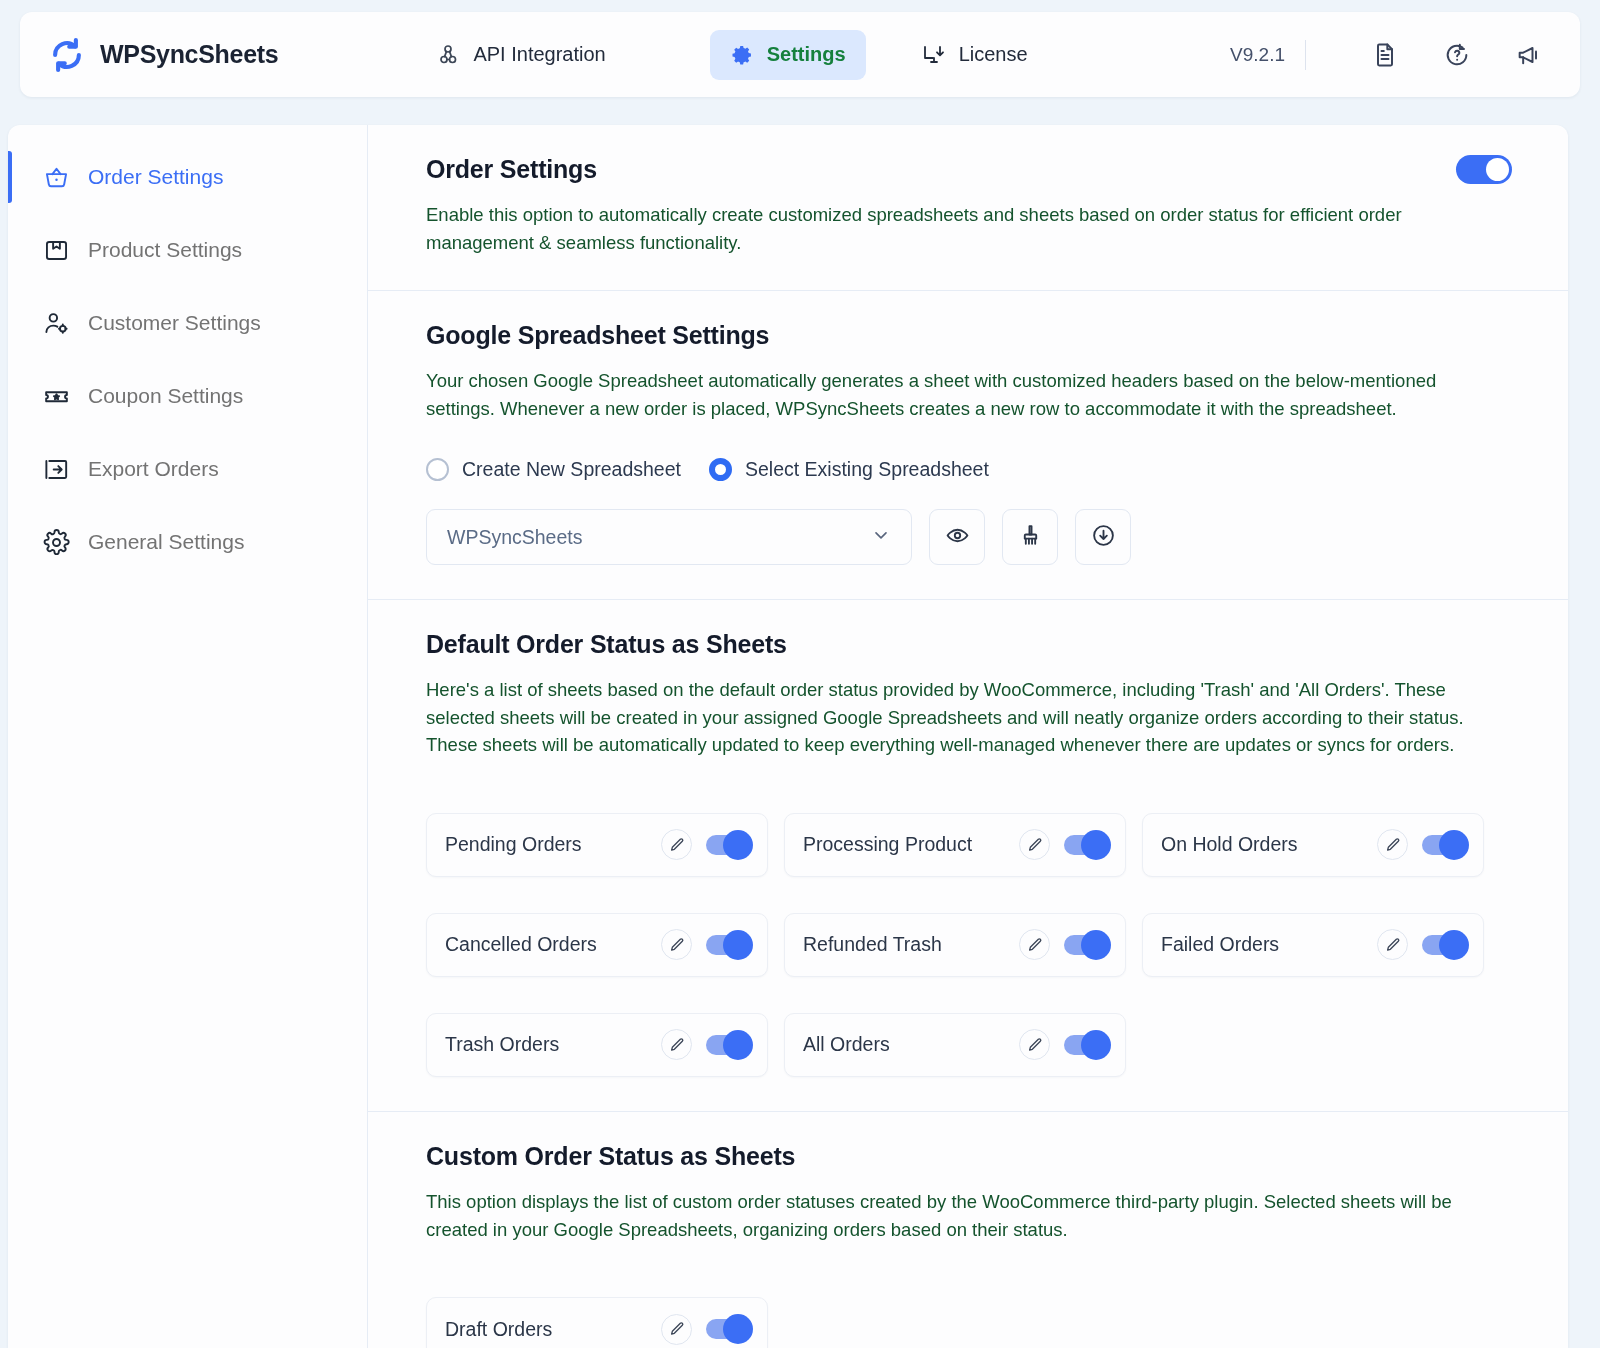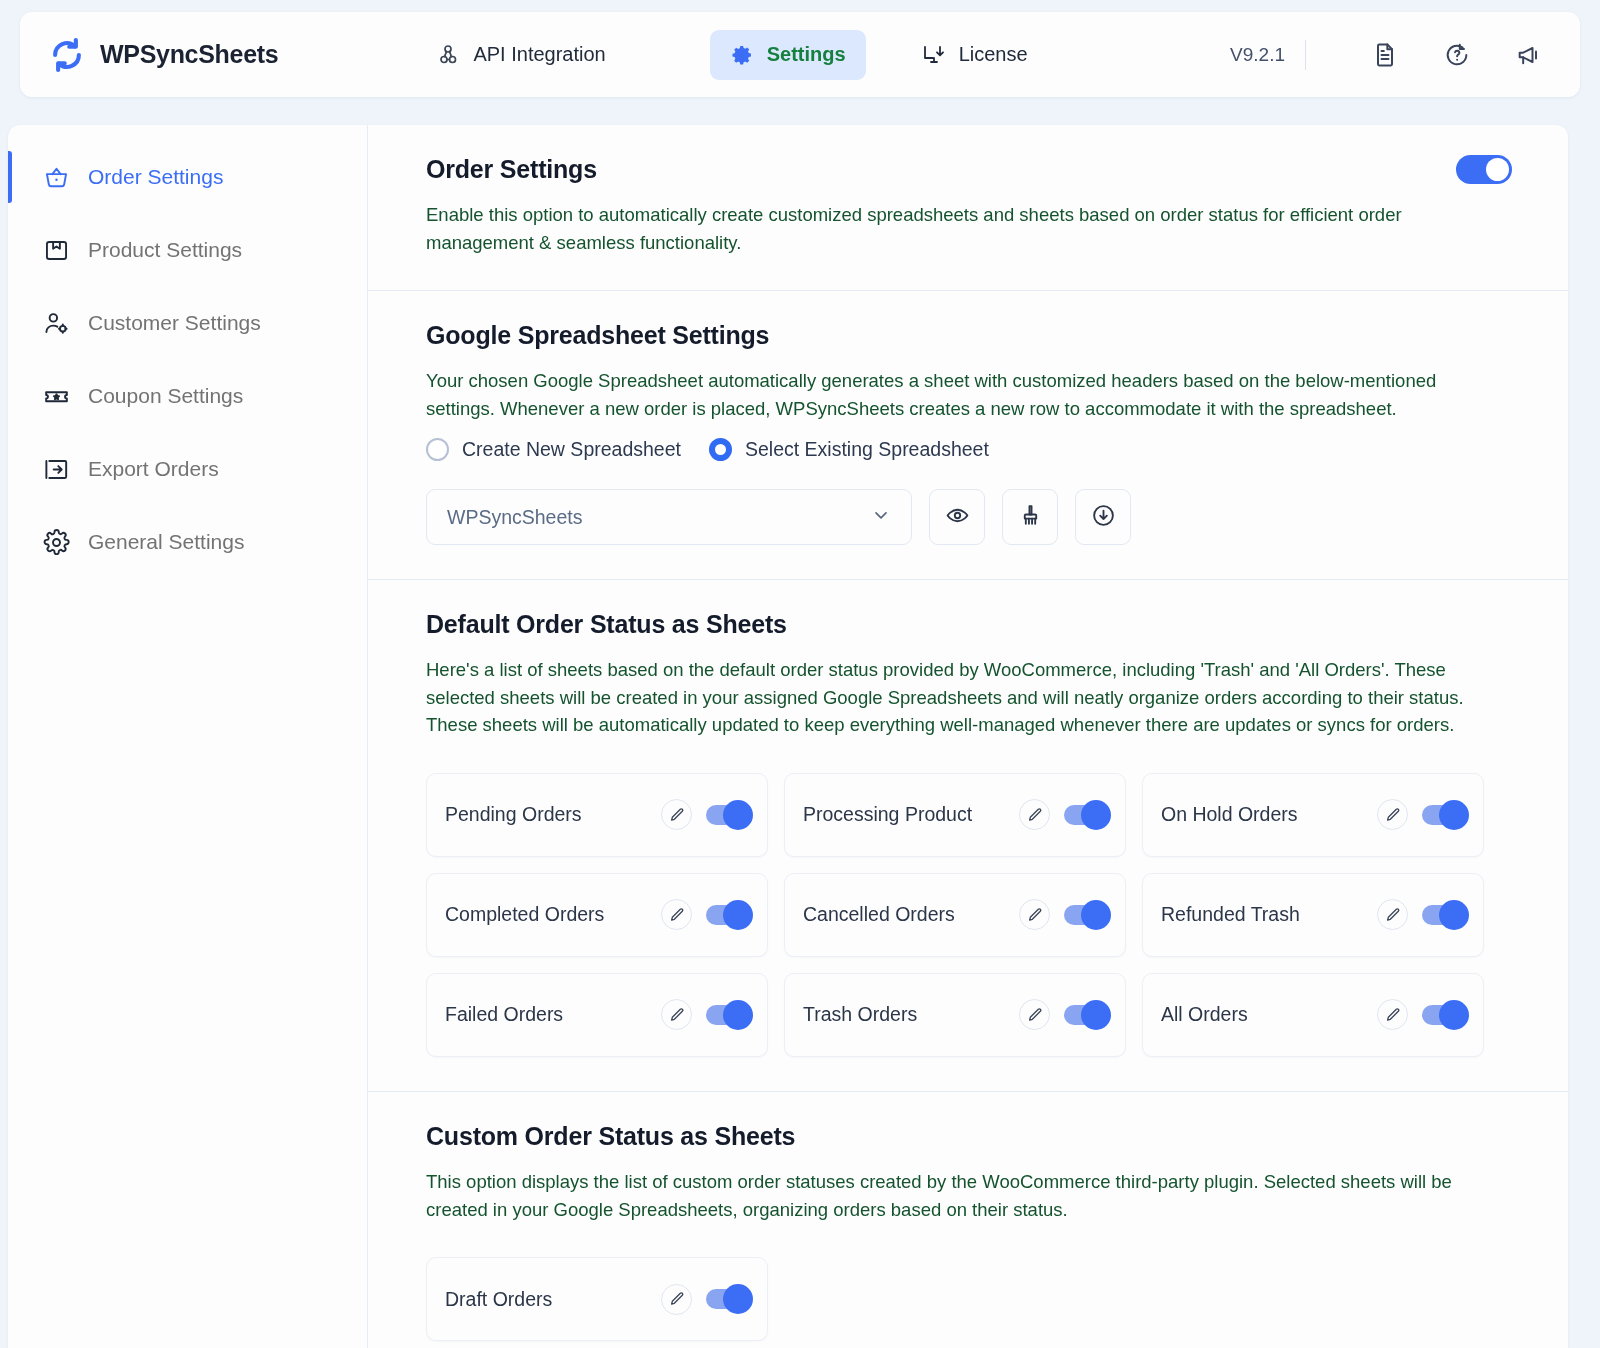--- a/index.html
+++ b/index.html
@@ -102,21 +102,21 @@
   .master-toggle {
     margin-left: auto; width: 56px; height: 29px; border-radius: 15px;
     background: #3b6ef5; position: relative; cursor: pointer; flex: 0 0 auto;
   }
   .master-toggle .knob {
     position: absolute; right: 3px; top: 3px;
     width: 23px; height: 23px; border-radius: 50%; background: #fff;
   }
 
   
-  .radio-row { display: flex; align-items: flex-start; gap: 28px; margin-top: 16px; }
+  .radio-row { display: flex; align-items: flex-start; gap: 28px; margin-top: 36px; }
   .radio-opt { display: flex; align-items: center; gap: 13px; cursor: pointer; }
   .radio-mark {
     width: 23px; height: 23px; border-radius: 50%;
     border: 2px solid #b5c0d2; background: #fff; flex: 0 0 auto;
   }
   .radio-opt.checked .radio-mark {
     border: 6px solid #2f6bf3; background: #fff;
   }
   .radio-label { font-size: 19.5px; color: #2c394f; }
 
@@ -132,23 +132,23 @@
   .sq-btn {
     width: 56px; height: 56px; border: 1px solid #e2e8f2; border-radius: 9px;
     background: #fdfdfe; display: flex; align-items: center; justify-content: center;
     cursor: pointer;
   }
 
   
   .grid { display: grid; grid-template-columns: repeat(3, 342px); gap: 16px; margin-top: 34px; }
   .grid.single { grid-template-columns: 342px; }
   .stat-card {
-    height: 84px; border: 1px solid #eceff5; border-radius: 10px; background: #fdfdfe;
+    height: 64px; border: 1px solid #eceff5; border-radius: 10px; background: #fdfdfe;
     box-shadow: 0 1px 2px rgba(30,50,90,.035);
-    display: flex; align-items: center; padding: 0 17px 0 18px;
+    display: flex; align-items: center; padding: 0 17px 0 18px; margin-top: 20px;
   }
   .stat-label { font-size: 19.5px; color: #2b3648; }
   .edit-btn {
     margin-left: auto; width: 31px; height: 31px; border-radius: 50%;
     border: 1px solid #e0e6f0; background: #fdfdfe;
     display: flex; align-items: center; justify-content: center; cursor: pointer;
     flex: 0 0 auto;
   }
   .mini-toggle {
     width: 44px; height: 20px; border-radius: 12px; background: #89a5f2;
@@ -413,31 +413,20 @@
           <span class="edit-btn">
             <svg width="16" height="16" viewBox="0 0 24 24" fill="none" stroke="#3c4658" stroke-width="2" stroke-linecap="round" stroke-linejoin="round">
               <path d="M17 3.5a2.1 2.1 0 0 1 3 3L8 18.5l-4 1 1-4 12-12Z"></path>
             </svg>
           </span>
           <span class="mini-toggle">
               <span class="knob"></span>
             </span>
         </div>
 
-        <div class="stat-card">
-          <span class="stat-label">Completed Orders</span>
-          <span class="edit-btn">
-            <svg width="16" height="16" viewBox="0 0 24 24" fill="none" stroke="#3c4658" stroke-width="2" stroke-linecap="round" stroke-linejoin="round">
-              <path d="M17 3.5a2.1 2.1 0 0 1 3 3L8 18.5l-4 1 1-4 12-12Z"></path>
-            </svg>
-          </span>
-          <span class="mini-toggle">
-              <span class="knob"></span>
-            </span>
-        </div>
 
         <div class="stat-card">
           <span class="stat-label">Cancelled Orders</span>
           <span class="edit-btn">
             <svg width="16" height="16" viewBox="0 0 24 24" fill="none" stroke="#3c4658" stroke-width="2" stroke-linecap="round" stroke-linejoin="round">
               <path d="M17 3.5a2.1 2.1 0 0 1 3 3L8 18.5l-4 1 1-4 12-12Z"></path>
             </svg>
           </span>
           <span class="mini-toggle">
               <span class="knob"></span>

